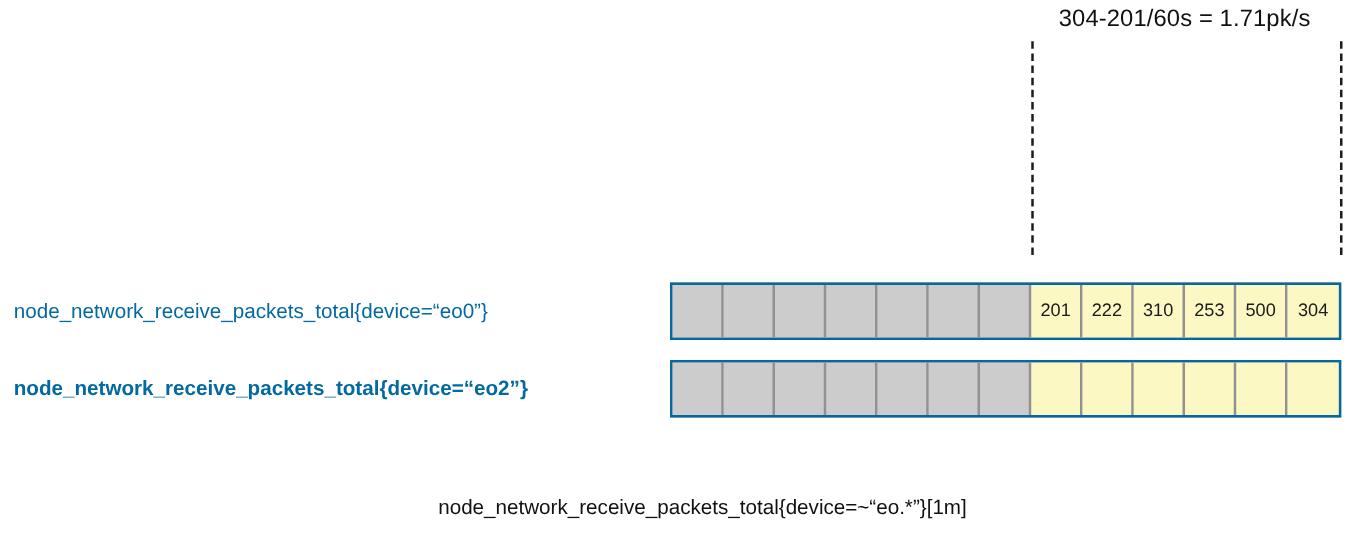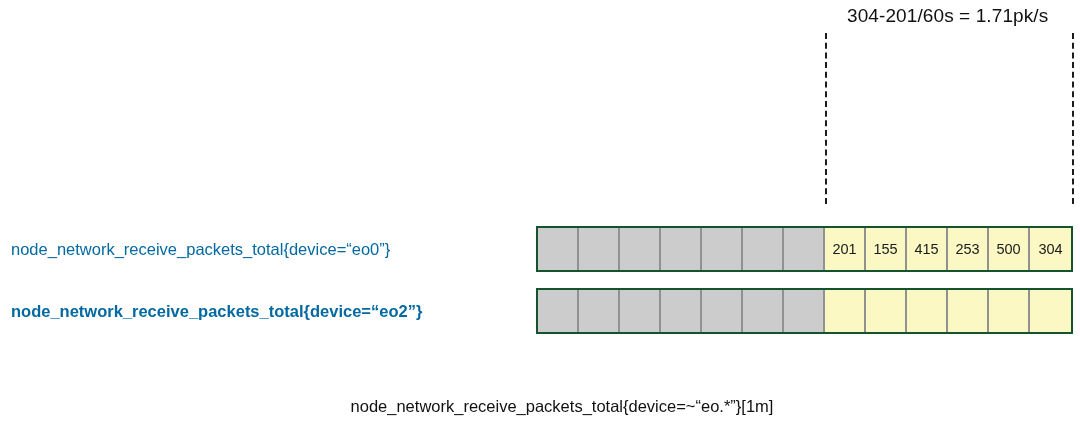--- a/index.html
+++ b/index.html
@@ -59,21 +59,21 @@
 
   
   .row {
     position: absolute;
     left: 536px;
     height: 46px;
     display: flex;
     flex-direction: row;
     align-items: stretch;
     background: #919191;
-    border: 2px solid #14532d;
+    border: 2px solid #0369a1;
     box-sizing: border-box;
   }
   .row.row0 { top: 226px; }
   .row.row1 { top: 288px; }
 
   .cell {
     width: 41px;
     height: 100%;
     box-sizing: border-box;
     border-right: 2px solid #919191;
@@ -133,22 +133,22 @@
 
   <div class="row row0">
     <div class="cell past"></div>
     <div class="cell past"></div>
     <div class="cell past"></div>
     <div class="cell past"></div>
     <div class="cell past"></div>
     <div class="cell past"></div>
     <div class="cell past"></div>
     <div class="cell window">201</div>
-    <div class="cell window">155</div>
-    <div class="cell window">415</div>
+    <div class="cell window">222</div>
+    <div class="cell window">310</div>
     <div class="cell window">253</div>
     <div class="cell window">500</div>
     <div class="cell window">304</div>
   </div>
 
   <div class="row row1">
     <div class="cell past"></div>
     <div class="cell past"></div>
     <div class="cell past"></div>
     <div class="cell past"></div>

